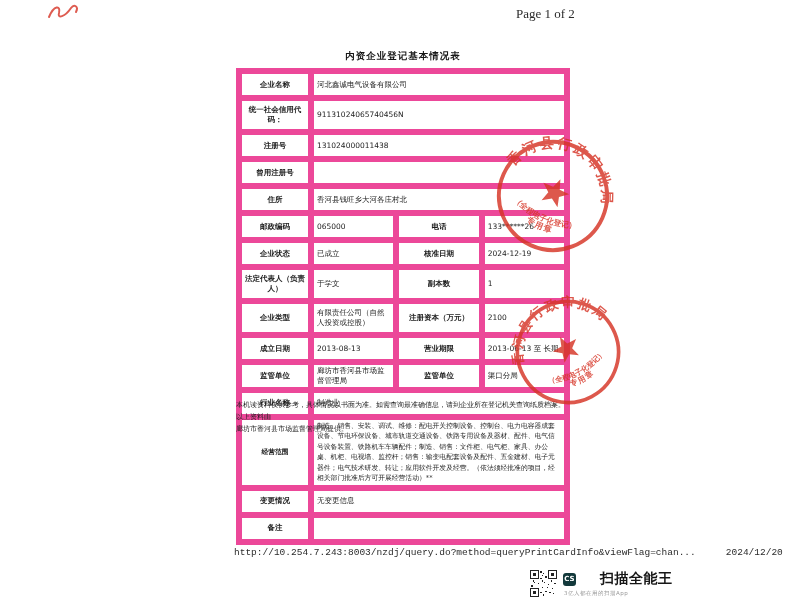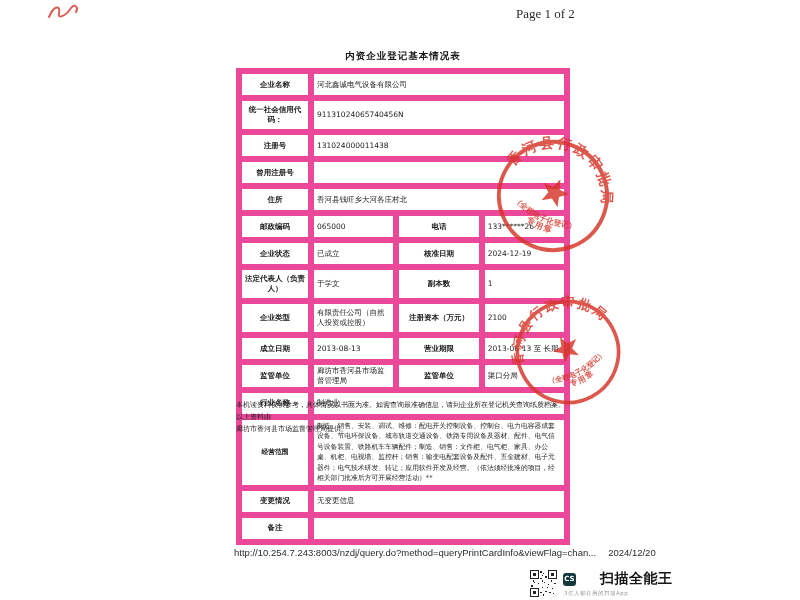--- a/index.html
+++ b/index.html
@@ -17,22 +17,22 @@
   td.lbl2{text-align:center;font-weight:600;width:46px;}
   td.val{text-align:left;padding-left:5px;width:116px;}
   td.val-wide{text-align:left;padding-left:5px;}
   td.val2{text-align:left;padding-left:5px;width:110px;}
   tr.h26 td{height:26px;}
   tr.hscope td{height:56px;font-size:6.8px;line-height:1.55;vertical-align:middle;}
   .footer-note{position:absolute;left:236px;top:400px;width:336px;font-size:7px;
         line-height:1.7;color:#1c1c1c;}
   .footer-date{position:absolute;left:236px;top:424px;width:334px;text-align:right;
         font-size:7px;color:#1c1c1c;}
-  .url-line{position:absolute;left:234px;top:547px;display:flex;gap:12px;
-        font-family:Liberation Sans, sans-serif;font-size:9.5px;color:#2b2b2b;white-space:nowrap;justify-content:center;}
+  .url-line{position:absolute;left:234px;top:547px;display:flex;gap:30px;
+        font-family:Liberation Mono, monospace;font-size:9.5px;color:#2b2b2b;white-space:nowrap;justify-content:center;}
   .cam{position:absolute;left:530px;top:570px;display:flex;align-items:flex-start;gap:6px;}
   .cam-qr{width:27px;height:27px;}
   .cam-col{display:flex;flex-direction:column;gap:2px;}
   .cam-row{display:flex;align-items:center;gap:4px;justify-content:center;}
   .cs-badge{width:13px;height:13px;border-radius:3px;background:#13393b;color:#ffffff;
         font-size:7px;font-weight:bold;display:flex;align-items:center;justify-content:center;
         font-family:"DejaVu Sans",sans-serif;}
   .cam-name{font-size:14px;font-weight:bold;color:#161616;letter-spacing:.5px;margin-left:20px;}
   .cam-tag{font-size:5.5px;color:#9a9a9a;letter-spacing:.5px;padding-left:1px;}
   .stamp{position:absolute;opacity:.82;pointer-events:none;}

